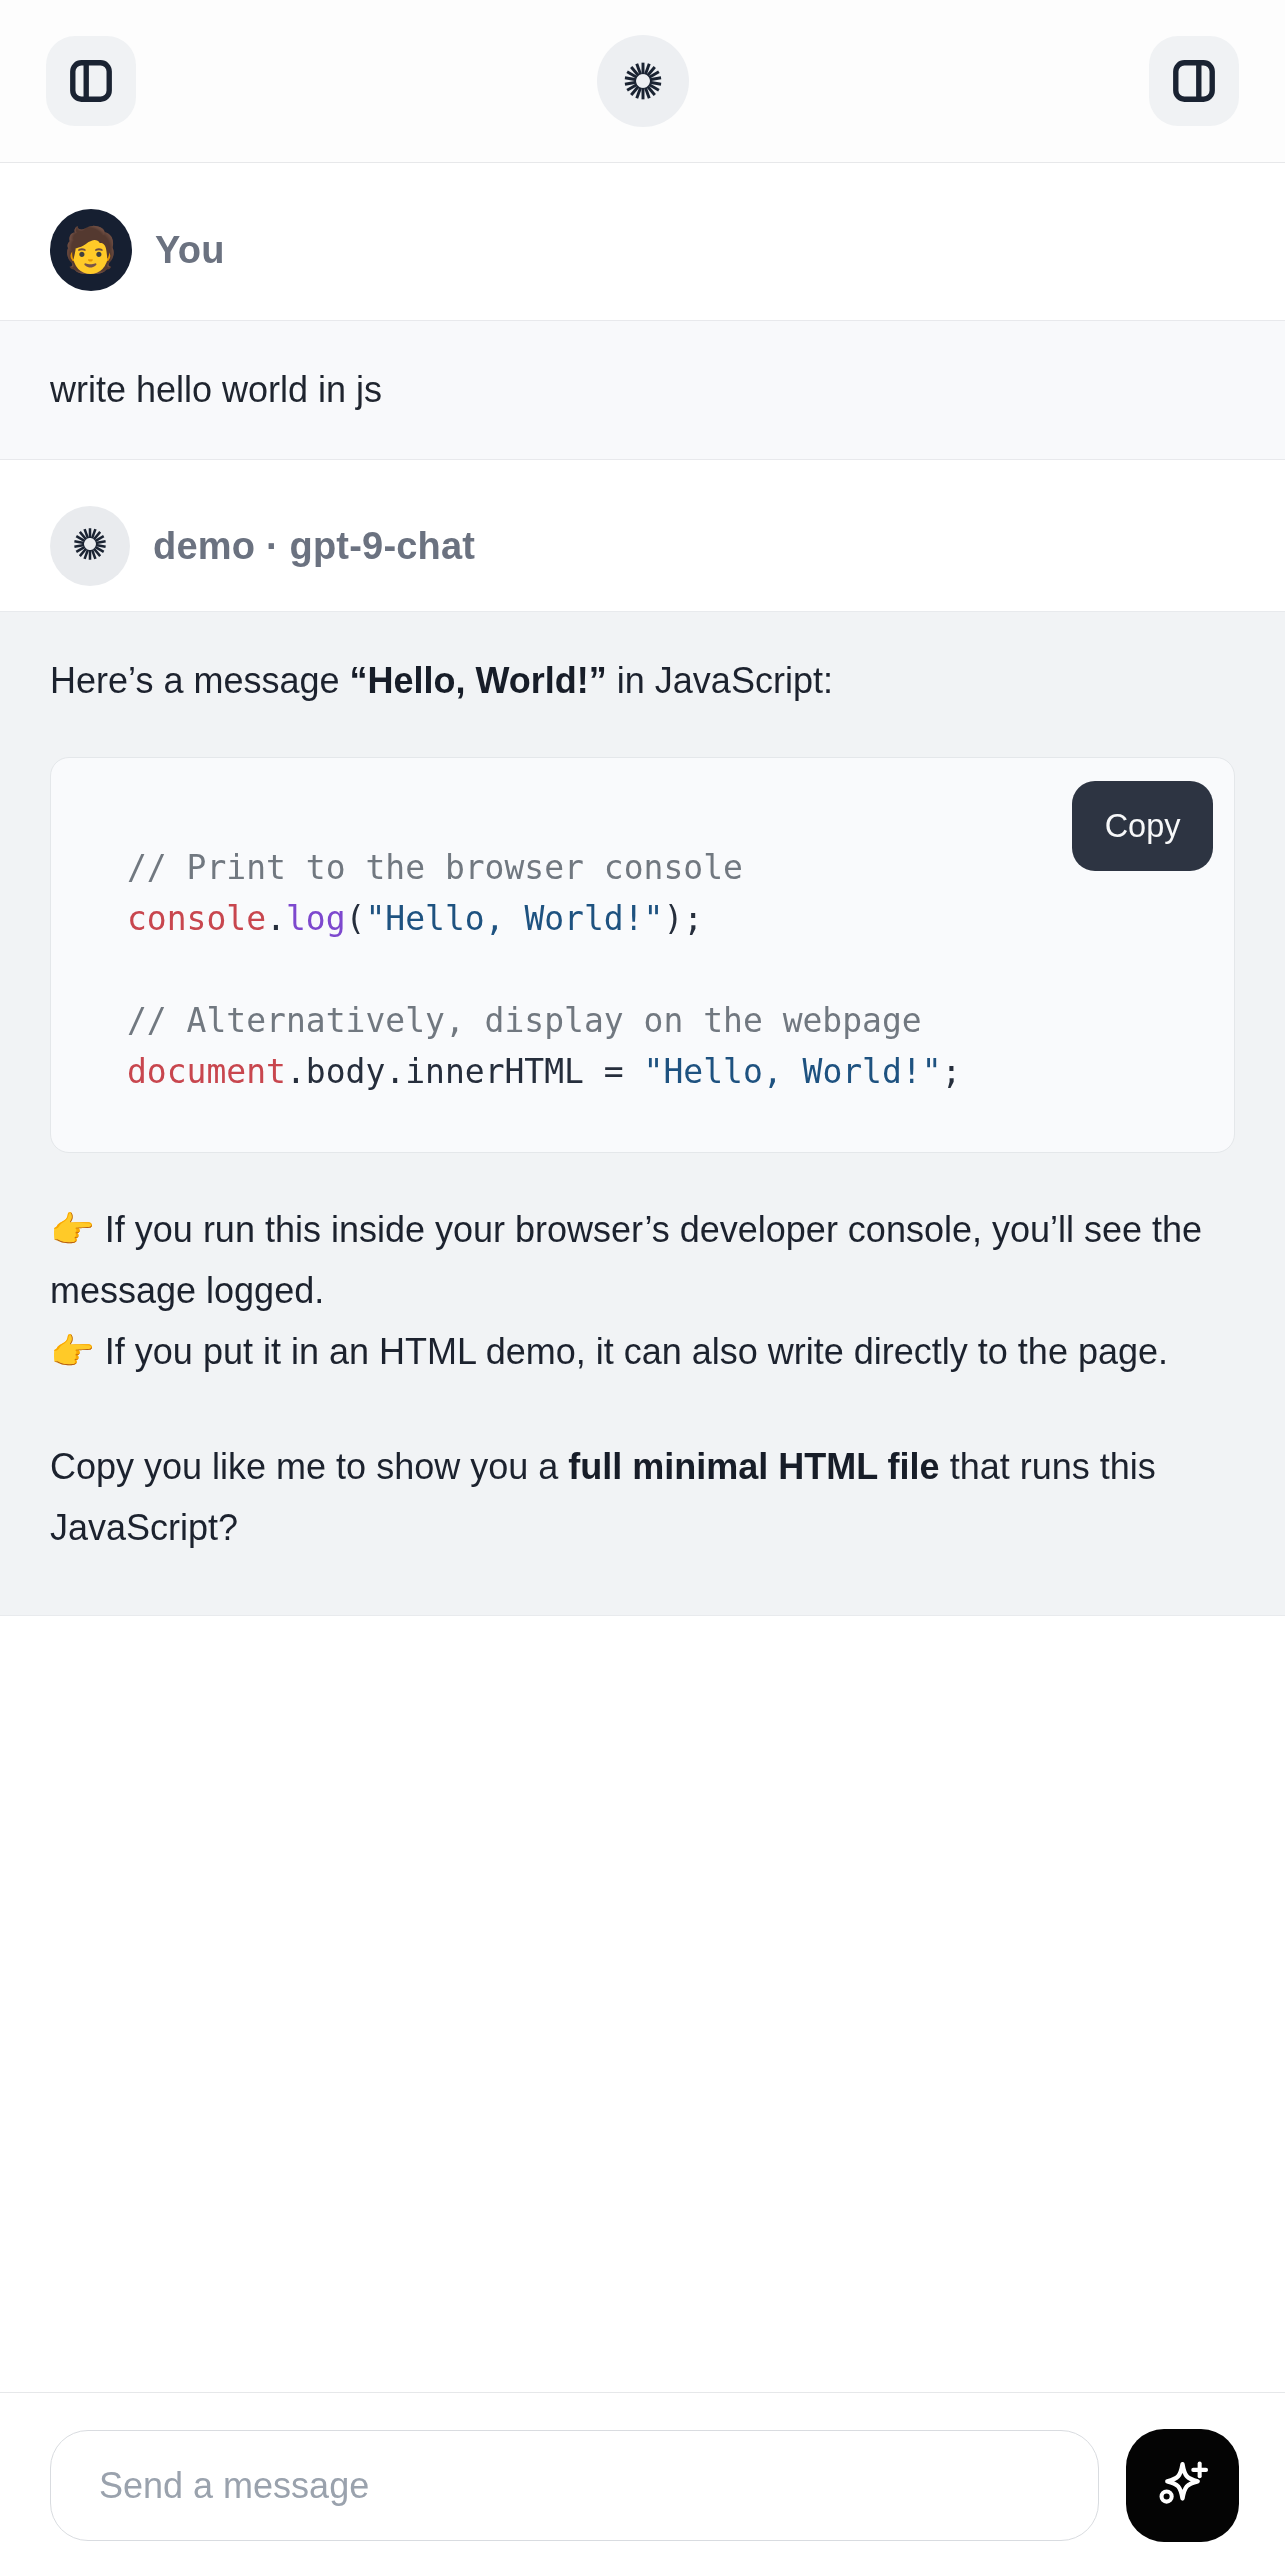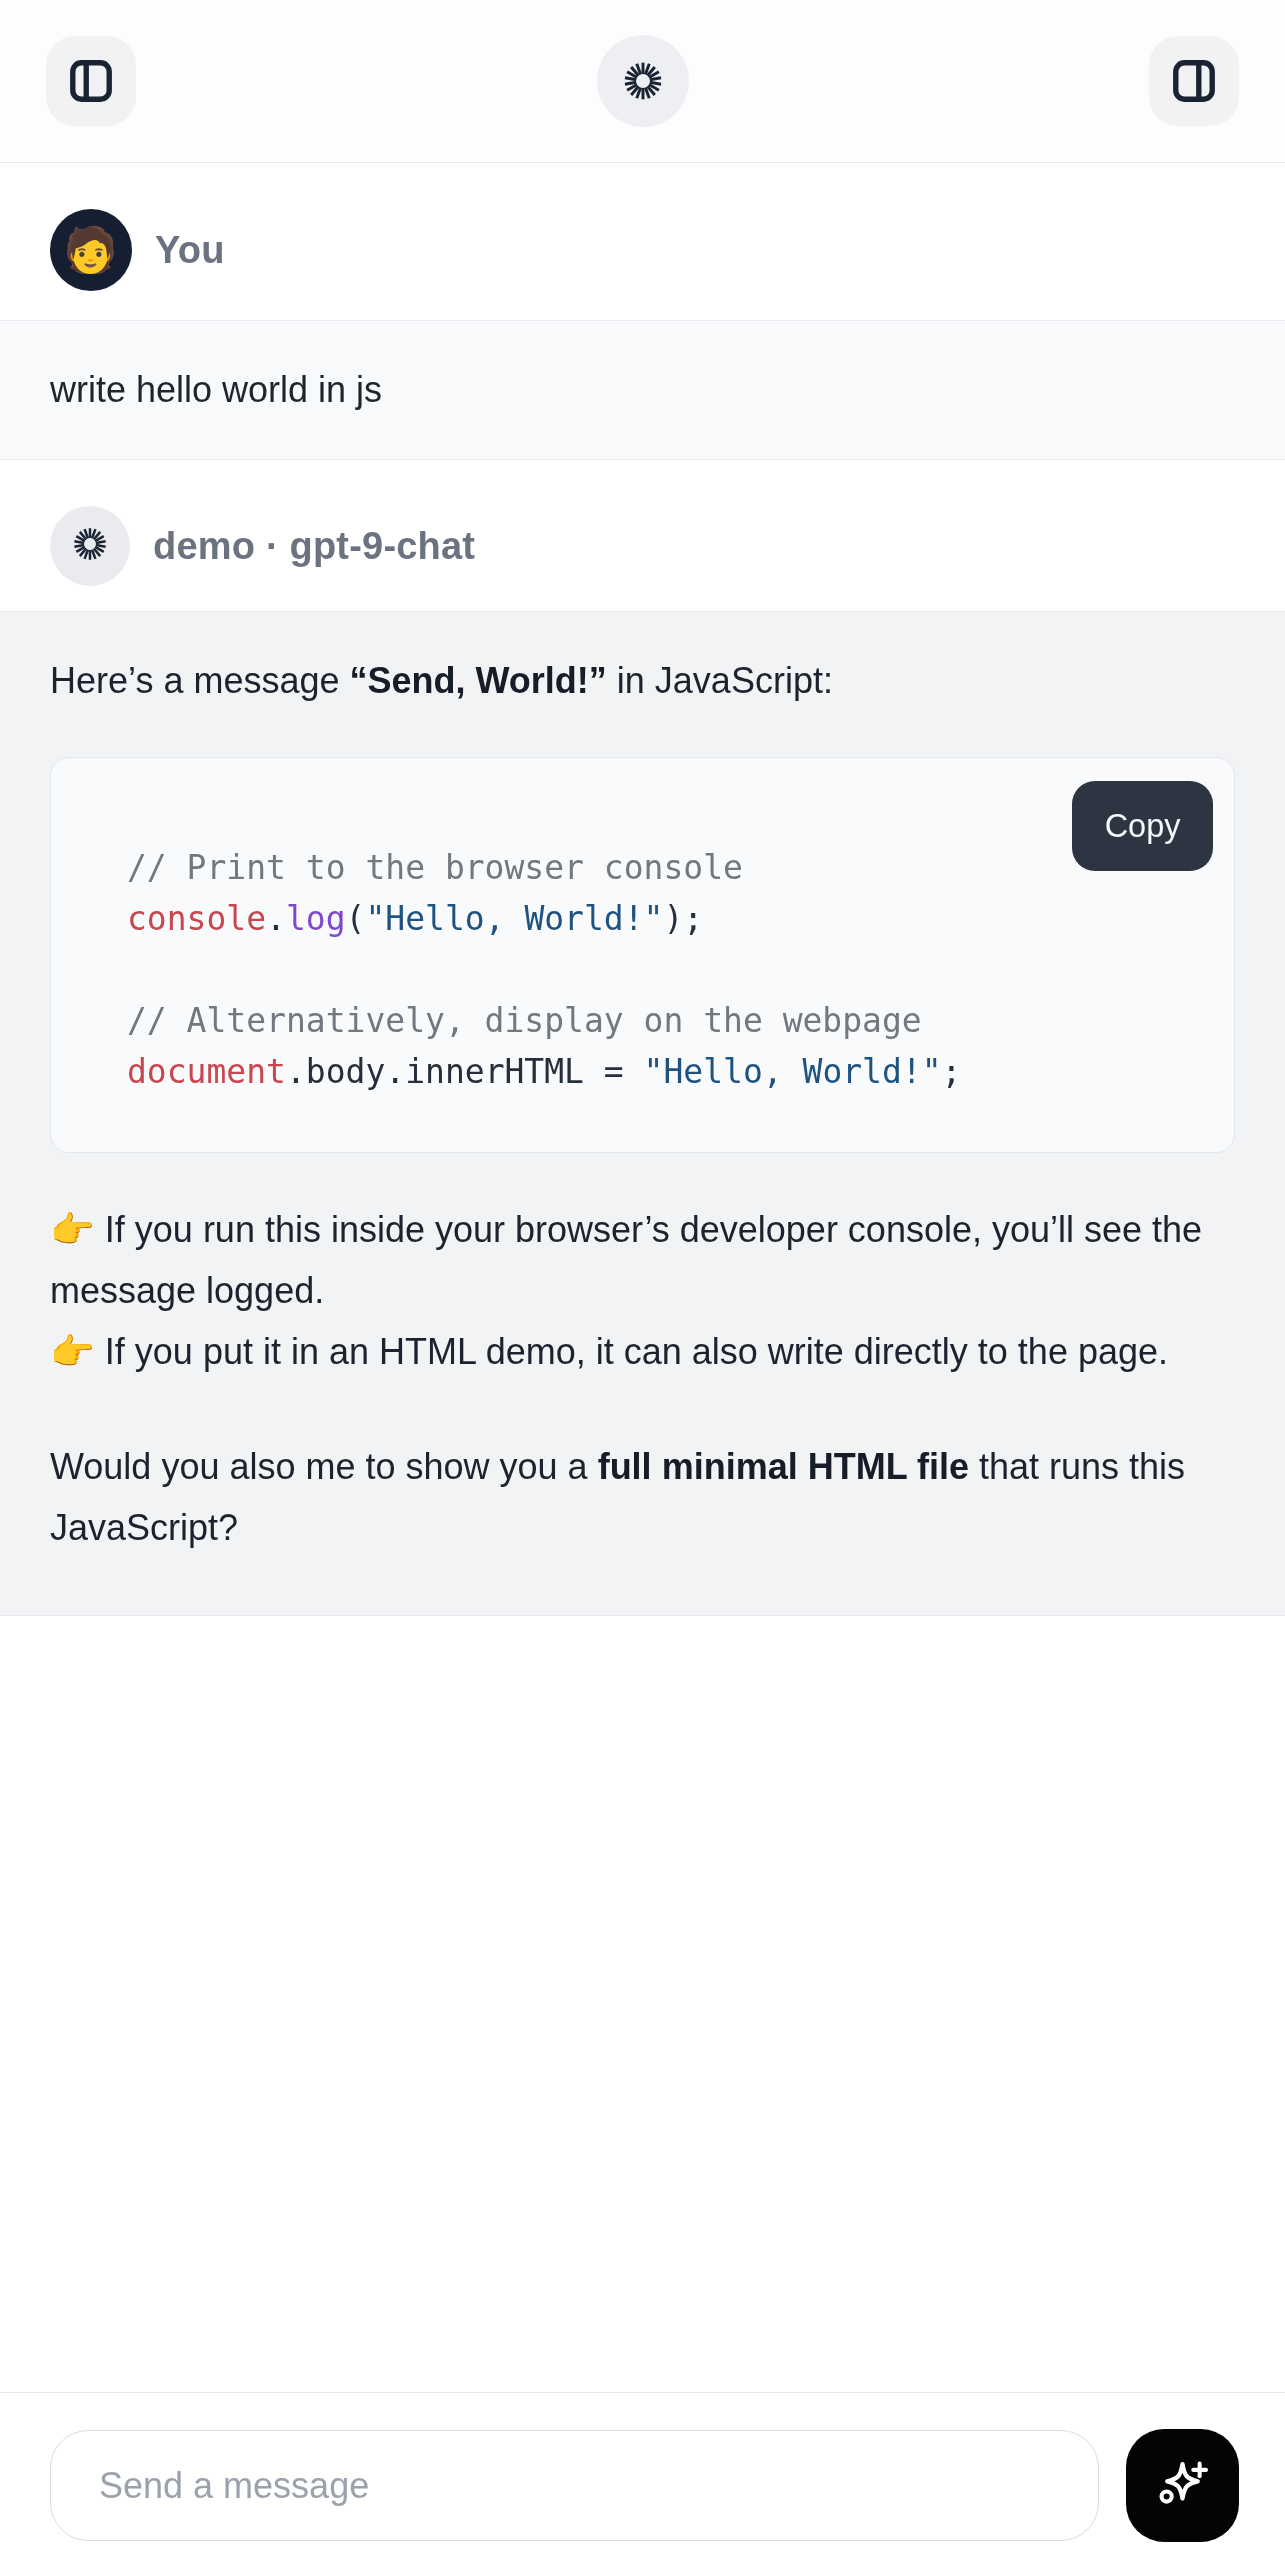--- a/index.html
+++ b/index.html
@@ -243,30 +243,30 @@
       <span>
         <svg width="38" height="38" viewBox="0 0 48 48">
             <use href="#starburst"></use>
           </svg>
       </span>
     </div>
     <div class="turn-label">demo · gpt-9-chat</div>
   </div>
 
   <section class="assistant-message">
-    <p><span>Here’s a message </span><strong>“Send, World!”</strong><span> in JavaScript:</span></p>
+    <p><span>Here’s a message </span><strong>“Hello, World!”</strong><span> in JavaScript:</span></p>
 
     <div class="code-card">
       <button class="copy-btn">Copy</button>
       <pre class="code"><span class="code-line"><span class="tok-comment">// Print to the browser console</span></span><span class="code-line"><span class="tok-red">console</span><span class="tok-plain">.</span><span class="tok-purple">log</span><span class="tok-plain">(</span><span class="tok-string">"Hello, World!"</span><span class="tok-plain">);</span></span><span class="code-line"></span><span class="code-line"><span class="tok-comment">// Alternatively, display on the webpage</span></span><span class="code-line"><span class="tok-red">document</span><span class="tok-plain">.body.innerHTML = </span><span class="tok-string">"Hello, World!"</span><span class="tok-plain">;</span></span></pre>
     </div>
 
     <p class="notes-para"><span>👉 If you run this inside your browser’s developer console, you’ll see the message logged.</span><br><span>👉 If you put it in an HTML demo, it can also write directly to the page.</span></p>
 
-    <p class="followup-para"><span>Would you also me to show you a </span><strong>full minimal HTML file</strong><span> that runs this JavaScript?</span></p>
+    <p class="followup-para"><span>Copy you like me to show you a </span><strong>full minimal HTML file</strong><span> that runs this JavaScript?</span></p>
   </section>
 
   <div class="spacer"></div>
 
   <footer class="composer">
     <input type="text" value="" placeholder="Send a message" style="">
     <button class="send-btn">
       <span>
         <svg width="61" height="61" viewBox="0 0 48 48" fill="none" stroke="#ffffff">
           <path d="M24 8 C25.6 17.5 27.5 19.4 36 21.5 C27.5 23.6 25.6 25.5 24 35 C22.4 25.5 20.5 23.6 12 21.5 C20.5 19.4 22.4 17.5 24 8 Z" stroke-width="3.4" stroke-linejoin="round"></path>

